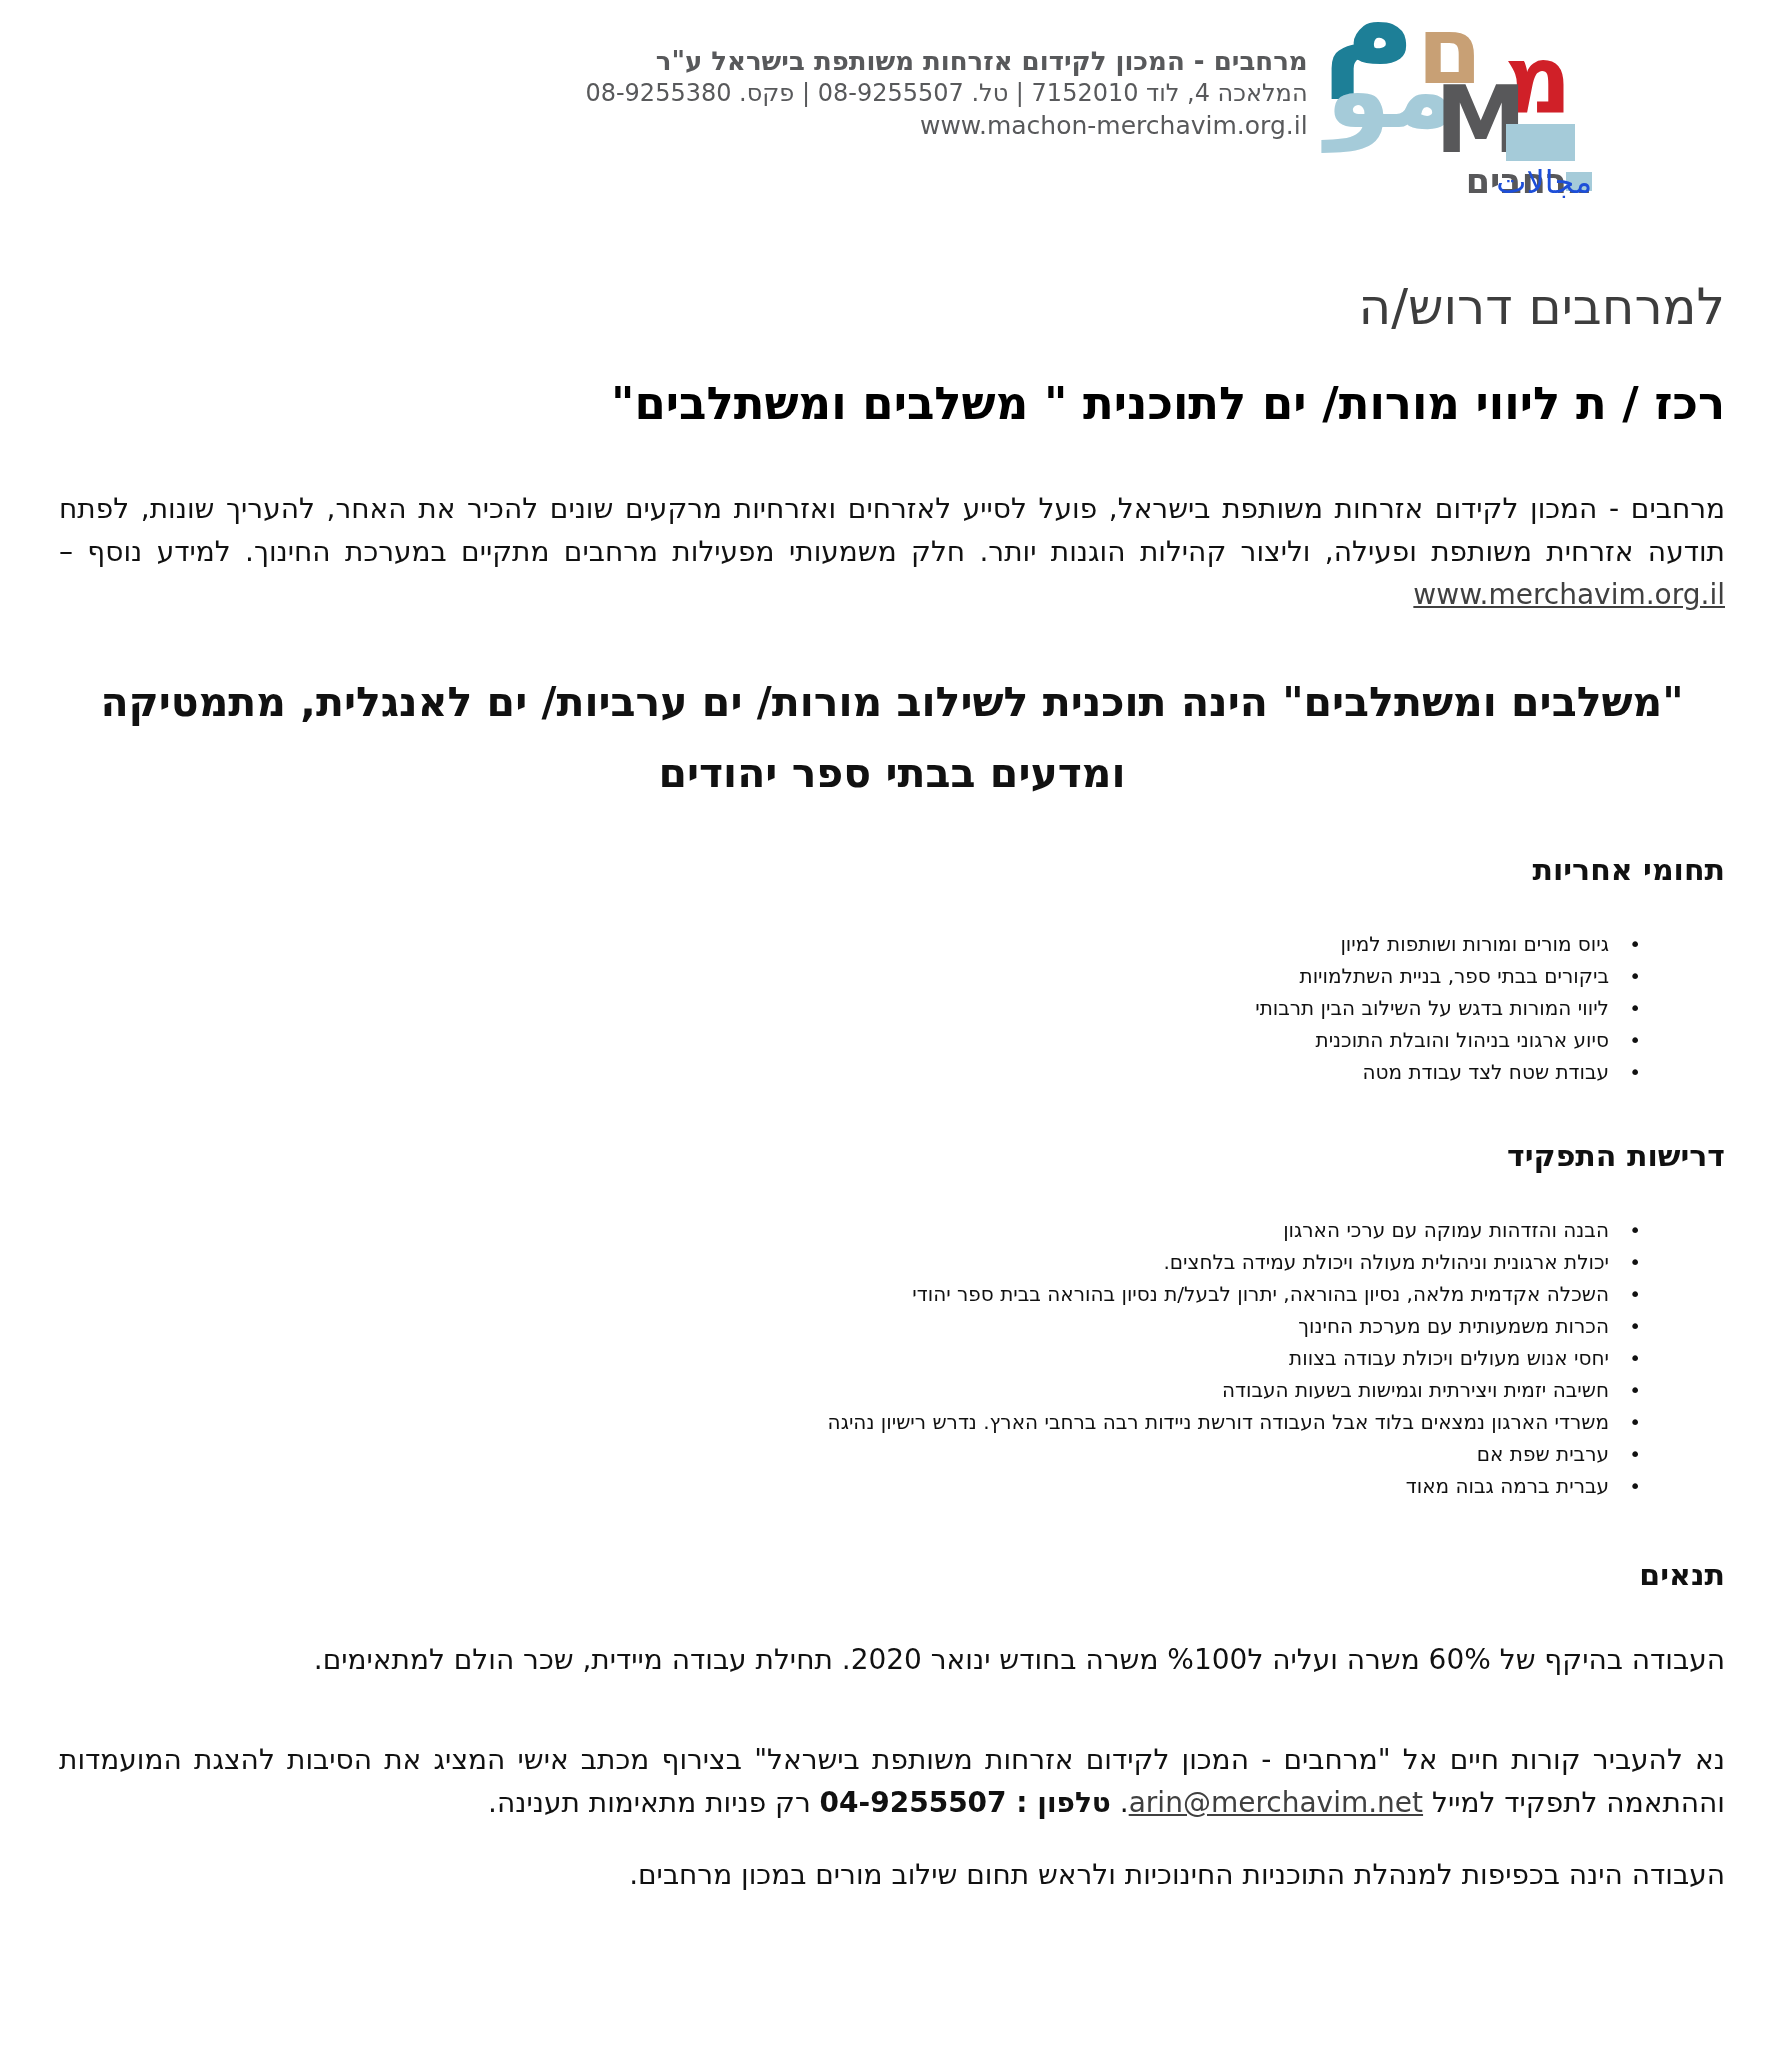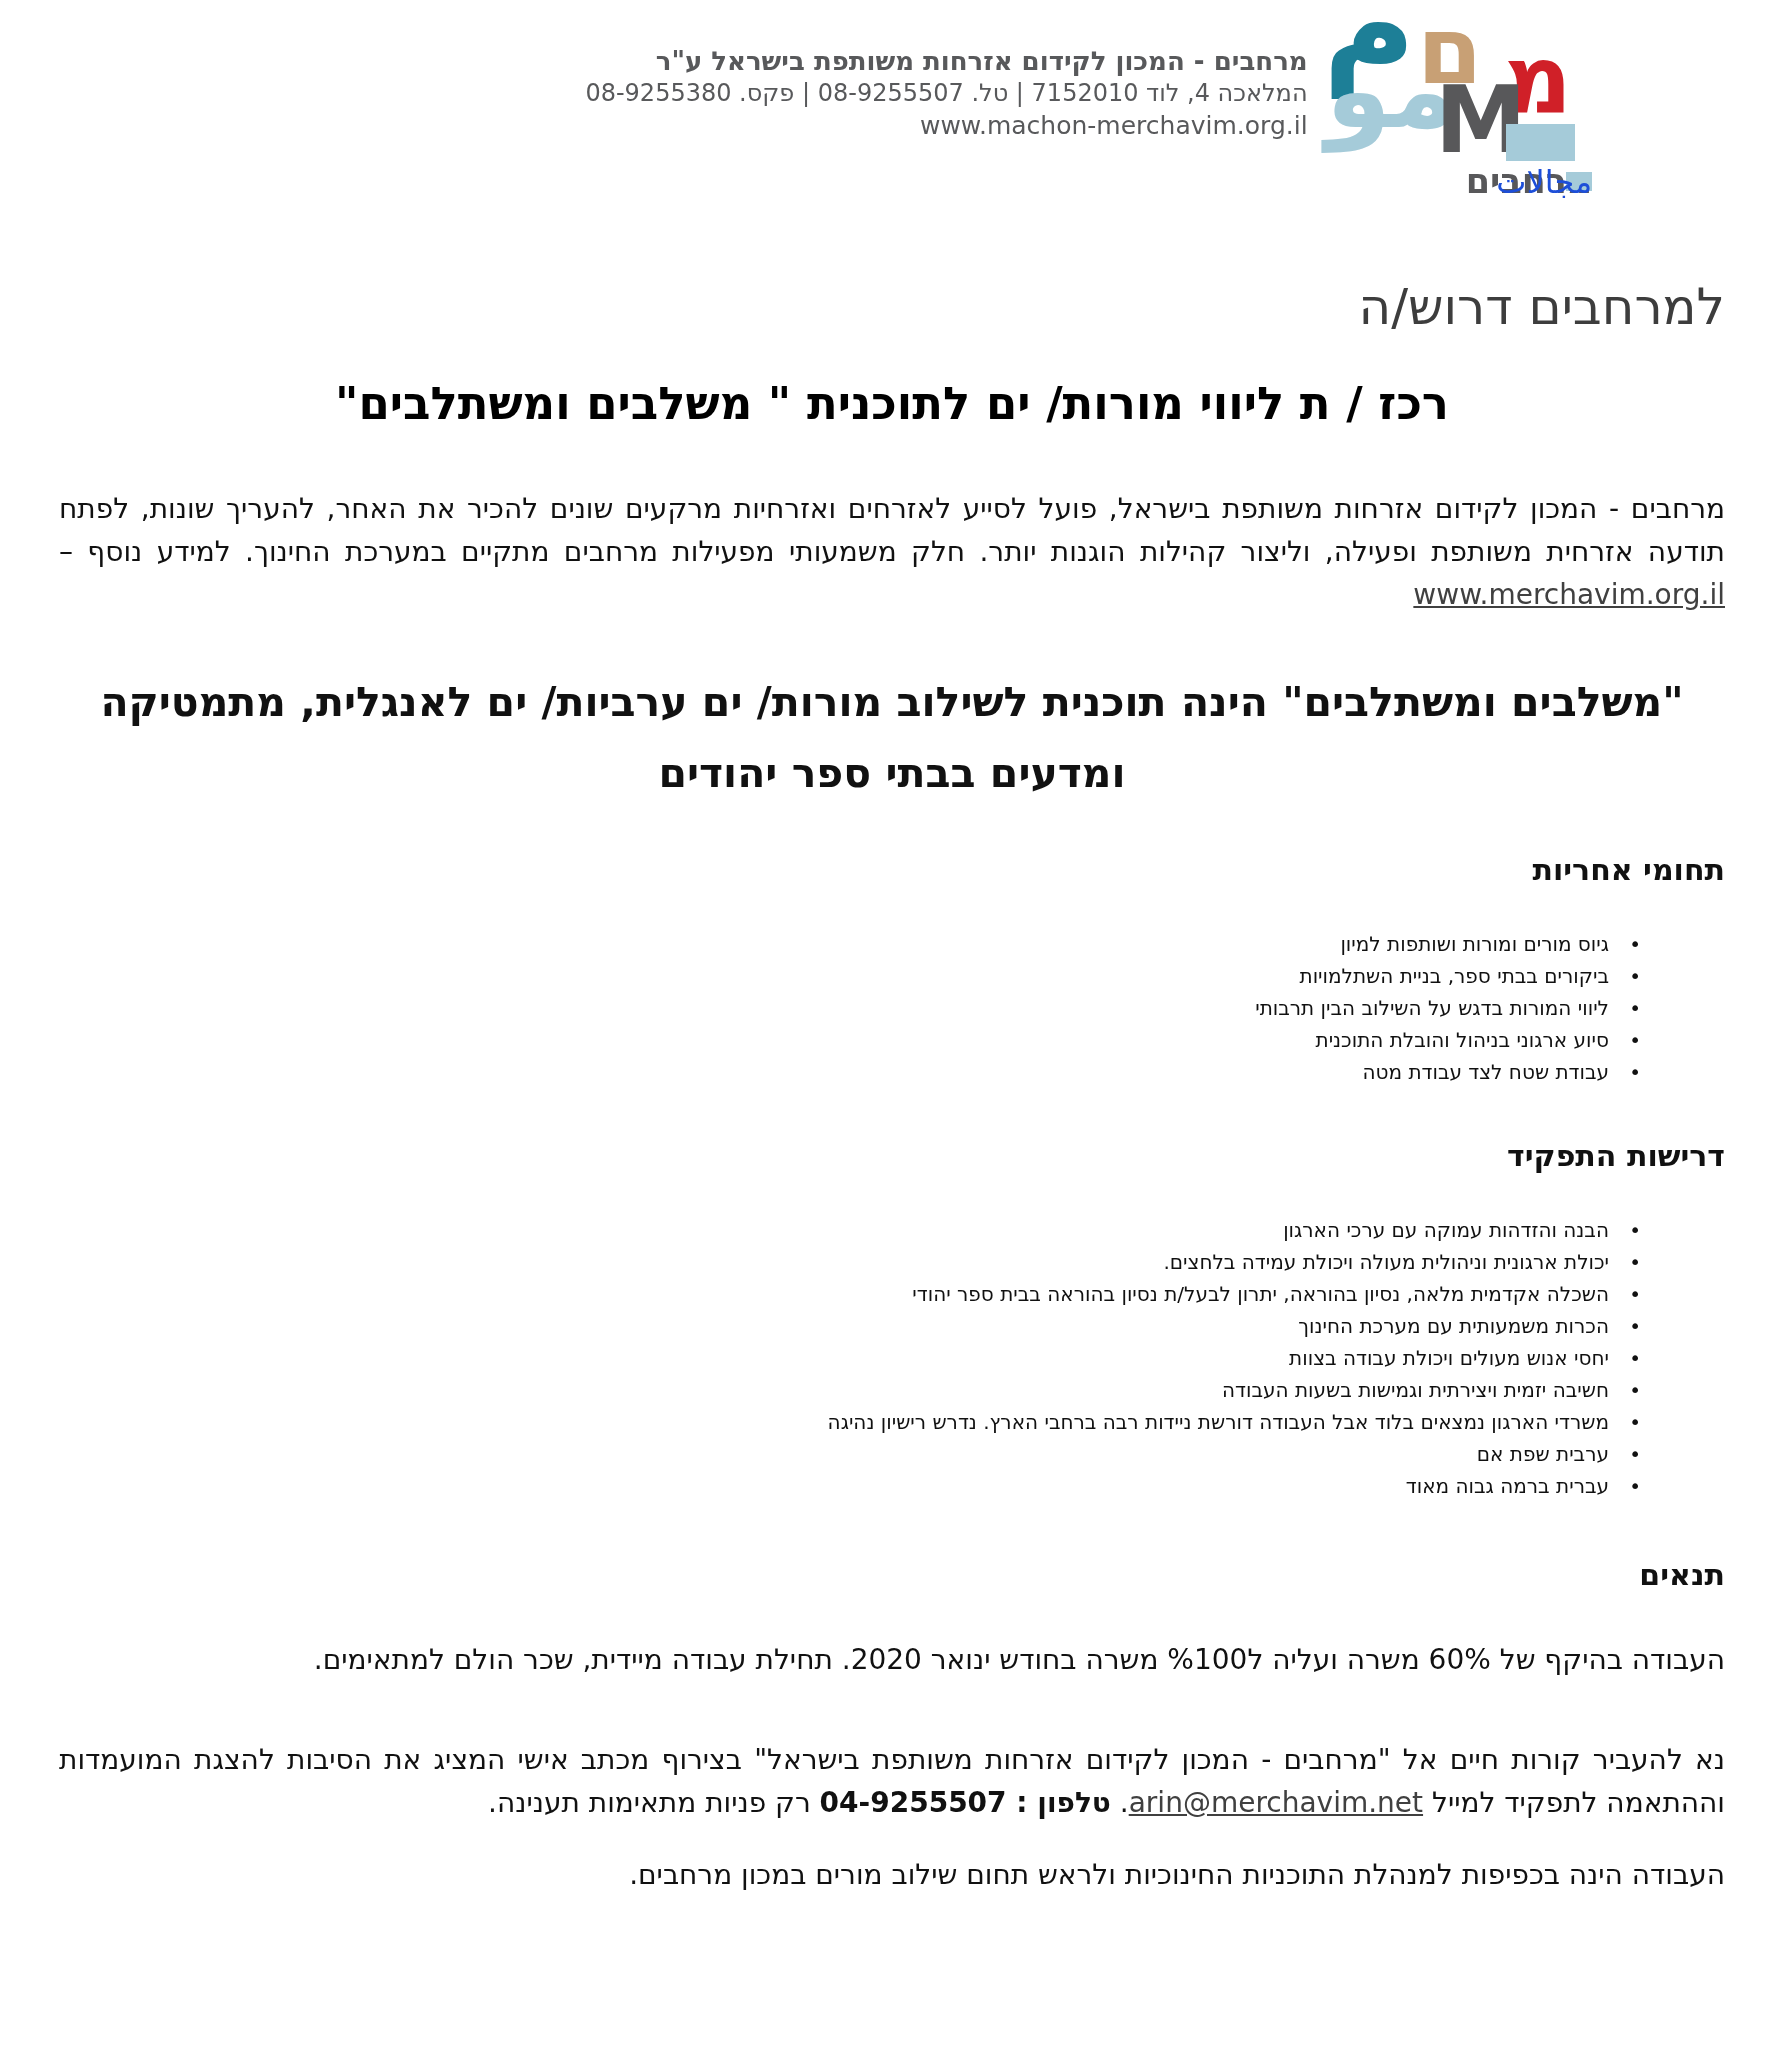--- a/index.html
+++ b/index.html
@@ -27,21 +27,21 @@
   .lg-blue2{left:-4.2px;top:21px;font-size:105px;color:#a5cbd9;font-weight:700;}
   .lg-gray{left:105px;top:57px;font-size:92px;color:#58585a;font-weight:700;}
   .lg-sq{position:absolute;left:176px;top:106px;width:69px;height:37px;background:#a5cbd9;}
   .lg-name{position:absolute;top:164px;right:2.8px;display:flex;align-items:center;gap:9px;direction:rtl;}
   .lg-name .heb{font-size:35px;font-weight:700;color:#58585a;line-height:1;}
   .lg-name .ara{font-size:32px;color:#1d4ed8;line-height:1;}
   .lg-name .sq{width:26.6px;height:19.6px;background:#a5cbd9;}
 
   
   .title1{margin-top:56px;text-align:right;font-size:50px;color:#3d3d3d;}
-  .title2{margin-top:41px;text-align:center;font-size:45px;font-weight:700;color:#000;}
+  .title2{margin-top:41px;font-size:45px;font-weight:700;color:#000;}
   .intro{margin-top:57px;font-size:28px;line-height:1.55;text-align:justify;}
   .program{margin-top:50px;text-align:center;font-size:41px;font-weight:700;line-height:1.75;}
   .sec-h{font-size:30px;font-weight:700;text-align:right;}
   .sec-h.resp{margin-top:42px;}
   .sec-h.req{margin-top:50px;}
   .sec-h.terms{margin-top:55px;}
   ul.blist{list-style:none;margin:41px 84px 0 0;padding:0;font-size:20px;line-height:1.6;}
   ul.blist li{position:relative;padding-right:32px;}
   ul.blist li::before{content:"\2022";position:absolute;right:0;top:0;}
   .scope{margin-top:46px;font-size:28px;line-height:1.55;text-align:right;}

